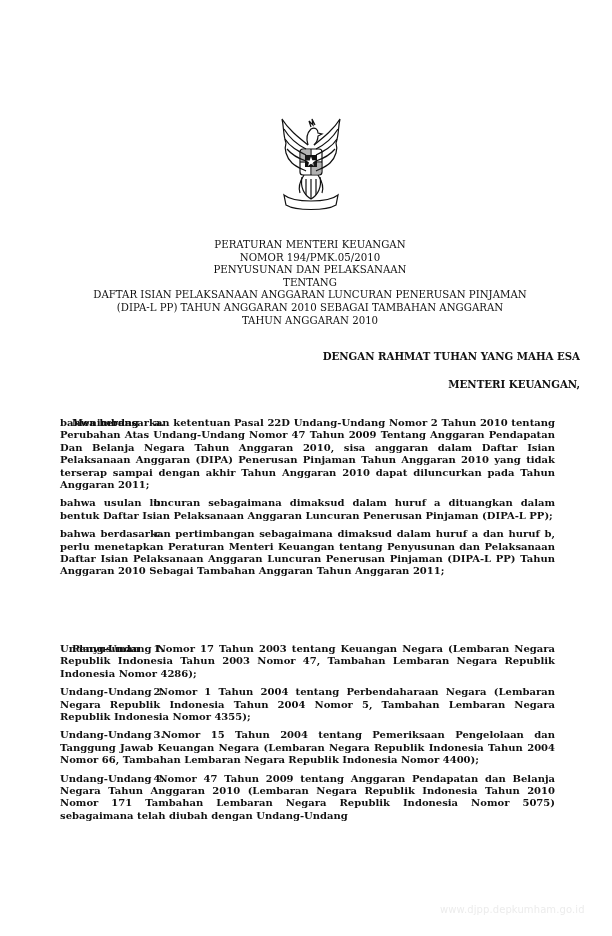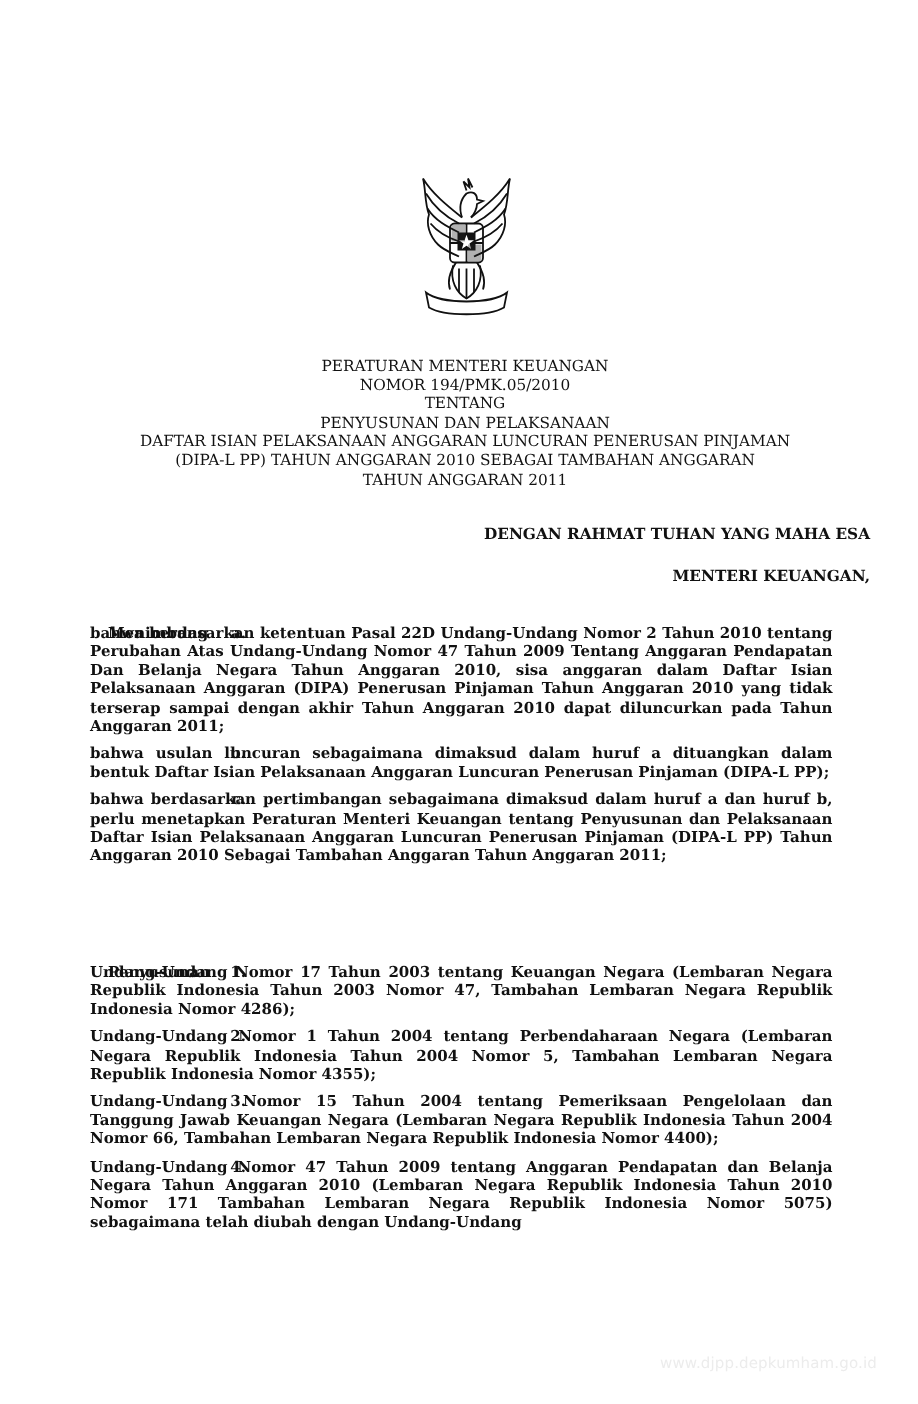--- a/index.html
+++ b/index.html
@@ -68,25 +68,25 @@
     <rect x="27" y="40" width="12" height="12" fill="#111"></rect>
     <polygon points="33,41.5 34.3,45.2 38,45.2 35,47.4 36.1,51 33,48.8 29.9,51 31,47.4 28,45.2 31.7,45.2" fill="#fff"></polygon>
     <rect x="23" y="35" width="9" height="11" fill="#222" opacity="0.35"></rect>
     <rect x="34" y="48" width="9" height="11" fill="#222" opacity="0.35"></rect>
   </svg>
 </div>
 
 <div class="header">
   <div>PERATURAN MENTERI KEUANGAN</div>
   <div>NOMOR 194/PMK.05/2010</div>
+  <div>PENYUSUNAN DAN PELAKSANAAN</div>
   <div>TENTANG</div>
-  <div>PENYUSUNAN DAN PELAKSANAAN</div>
   <div>DAFTAR ISIAN PELAKSANAAN ANGGARAN LUNCURAN PENERUSAN PINJAMAN</div>
   <div>(DIPA-L PP) TAHUN ANGGARAN 2010 SEBAGAI TAMBAHAN ANGGARAN</div>
-  <div>TAHUN ANGGARAN 2011</div>
+  <div>TAHUN ANGGARAN 2010</div>
 </div>
 
 <div class="opening" style="top:350px;">DENGAN RAHMAT TUHAN YANG MAHA ESA</div>
 <div class="opening" style="top:378px;">MENTERI KEUANGAN,</div>
 
 <div class="section" style="top:417px;">
   <div class="sec-label">Menimbang</div>
   <div class="sec-colon">:</div>
   <div class="item">
     <span class="item-marker">a.</span>

